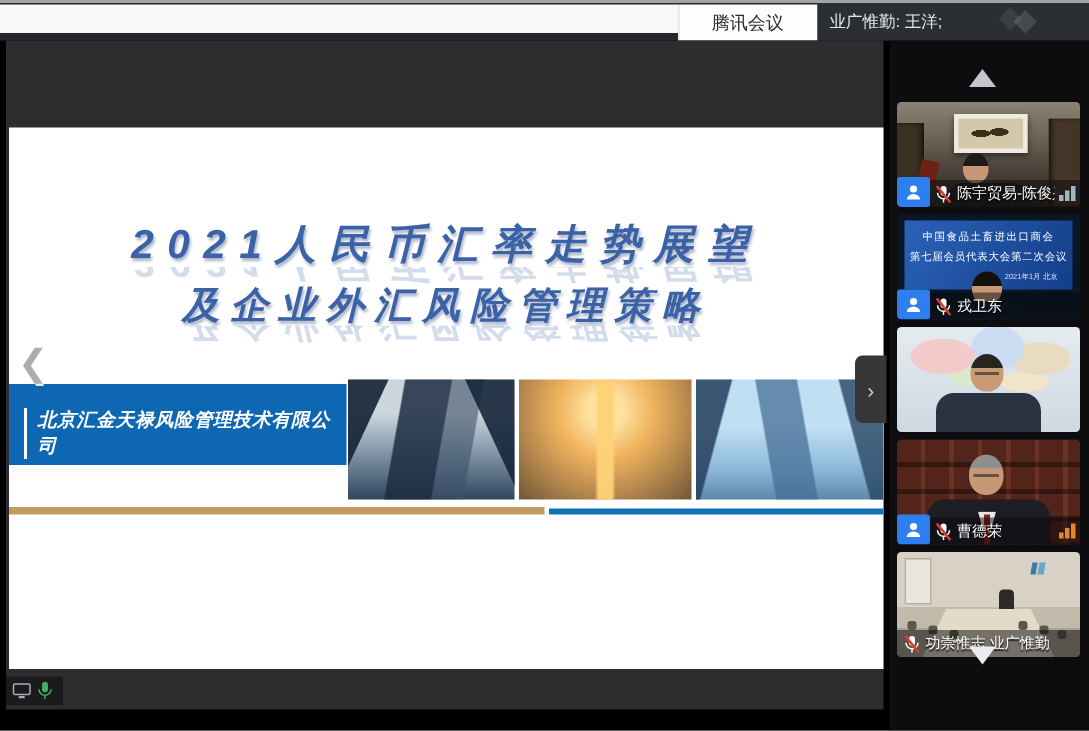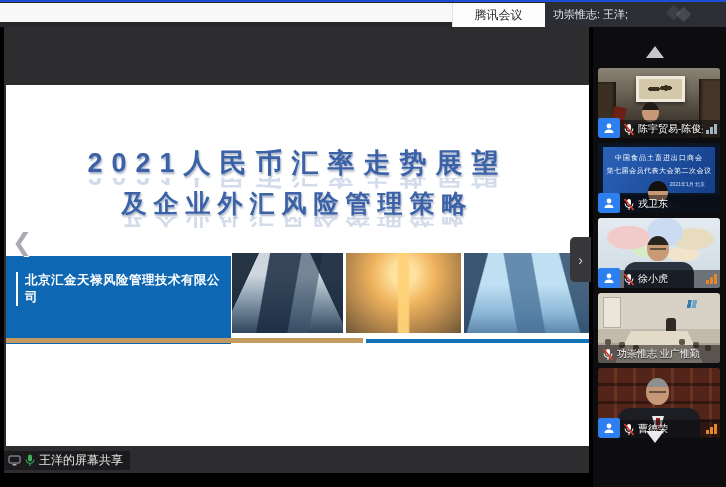--- a/index.html
+++ b/index.html
@@ -1,49 +1,49 @@
 <!DOCTYPE html>
 <html style="--accent_blue: #1173b5; --banner_blue: #0e67b2; --title_blue: #3b62a7; --gold: #c29a62; --record_red: #cf3b30; --avatar_blue: #2d7ff0; --signal_orange: #e5862a;"><head>
 <meta charset="utf-8">
 <style>
   * { margin:0; padding:0; box-sizing:border-box; }
   body { background:#000; font-family:"Liberation Sans","DejaVu Sans",sans-serif; }
   .window { position:relative; width:726px; height:487px; background:#000; overflow:hidden; }
 
   
-  .titlebar { position:absolute; left:0; top:0; width:726px; height:27px; background:#25272b; border-top:2px solid #1d4ed8;text-decoration:underline; }
+  .titlebar { position:absolute; left:0; top:0; width:726px; height:27px; background:#25272b; border-top:2px solid #a3a3a3;text-decoration:underline; }
   .tb-white { position:absolute; left:0; top:1px; width:452px; height:19px; background:#f8f8f8; }
   .tb-tab { position:absolute; left:452px; top:1px; width:93px; height:24px; background:#fdfdfd;
             display:flex; align-items:center; justify-content:center; font-size:12px; color:#2b2b2b;
             box-shadow: inset 1px 0 0 #e2e2e2; }
   .tb-dark { position:absolute; left:545px; top:0; width:181px; height:25px; background:#2b2e33;
              display:flex; align-items:center; padding-left:8px; font-size:11px; color:#e4e6e9; }
   .watermark { position:absolute; right:24px; top:5px; width:34px; height:16px; }
   .watermark i { position:absolute; width:11px; height:11px; transform:rotate(45deg); background:rgba(255,255,255,.08); }
   .watermark i:nth-child(2){ left:10px; top:2px; background:rgba(255,255,255,.13); }
 
   
   .main { position:absolute; left:4px; top:27px; width:585px; height:446px; background:#2d2d2f; }
   .rec-pill { position:absolute; left:6px; top:29px; height:25px; padding:0 10px 0 8px; background:#3f3f42;
               border-radius:4px; display:flex; align-items:center; gap:6px; }
   .rec-dot { width:11px; height:11px; border:2px solid var(--record_red,#cf3b30); border-radius:50%; position:relative; }
   .rec-dot::after { content:""; position:absolute; inset:1.5px; background:var(--record_red,#cf3b30); border-radius:50%; }
   .rec-pill span { font-size:12px; color:#e3e3e3; }
 
-  .slide { position:absolute; left:2px; top:58px; width:583px; height:361px; background:#fff; overflow:hidden; }
+  .slide { position:absolute; left:2px; top:58px; width:583px; height:361px; background:#fff; overflow:hidden;font-style:italic; }
   .titleblock { position:absolute; left:0; top:60px; width:100%; text-align:center; }
   .t-line { font-weight:bold; color:var(--title_blue,#3b62a7); text-shadow:1px 2px 2px rgba(70,90,130,.45); white-space:nowrap; }
   .t1 { font-size:27px; letter-spacing:9px; }
   .t2 { font-size:25px; letter-spacing:7px; margin-top:-6px; }
   .refl { display:block; transform:scaleY(-1); opacity:.22; height:15px; overflow:hidden; margin-top:-3px;
           font-weight:bold; color:#3b62a7; white-space:nowrap; }
   .refl.r1 { font-size:27px; letter-spacing:9px; }
   .refl.r2 { font-size:25px; letter-spacing:7px; }
 
-  .banner { position:absolute; left:0; top:171px; width:225px; height:88px; background:var(--banner_blue,#0e67b2); color:#fff; }
+  .banner { position:absolute; left:0; top:171px; width:225px; height:54px; background:var(--banner_blue,#0e67b2); color:#fff; }
   .banner .company { display:block; margin:16px 0 0 10px; font-size:12.5px; font-weight:bold;
                      border-left:2px solid #fff; padding-left:7px; letter-spacing:.5px; }
   .banner .presenter { display:block; margin-top:9px; text-align:center; font-size:14px; font-weight:bold; letter-spacing:4px; }
 
   .photos { position:absolute; left:226px; top:168px; width:357px; height:80px; display:flex; gap:3px; background:#fff; }
   .photo { height:100%; }
   .photo1 { width:111px; background:
       linear-gradient(115deg, rgba(20,34,52,.9) 0 18%, transparent 18.5%),
       linear-gradient(245deg, rgba(22,38,58,.9) 0 22%, transparent 22.5%),
       linear-gradient(100deg, transparent 30%, rgba(28,44,66,.85) 31% 55%, rgba(60,80,104,.6) 56% 72%, transparent 73%),
@@ -157,21 +157,21 @@
 <body>
 
 <div class="window">
 
   <div class="titlebar">
     <div class="tb-white"></div>
     <div class="tb-tab">
       <span>腾讯会议</span>
     </div>
     <div class="tb-dark">
-      <span>功崇惟志: 王洋;</span>
+      <span>业广惟勤: 王洋;</span>
       <span class="watermark">
           <i></i>
           <i></i>
         </span>
     </div>
   </div>
 
   <div class="main">
 
     <div class="slide">
@@ -204,21 +204,20 @@
             <rect x="4.5" y="9" width="4" height="1.5" fill="#a8adb3"></rect>
           </svg>
       </span>
       <span>
         <svg width="10" height="13" viewBox="0 0 10 13">
             <rect x="3" y="0.5" width="4" height="7" rx="2" fill="#41b05c"></rect>
             <path d="M1 5.5 a4 4 0 0 0 8 0" stroke="#41b05c" fill="none"></path>
             <line x1="5" y1="9.5" x2="5" y2="12" stroke="#41b05c"></line>
           </svg>
       </span>
-      <span class="txt">王洋的屏幕共享</span>
     </div>
   </div>
 
   <div class="collapse-tab">
     <span>›</span>
   </div>
 
   <div class="sidebar">
     <div class="arrow-up"></div>
 
@@ -286,36 +285,46 @@
           <span class="pname">戎卫东</span>
         </div>
       </div>
 
       <div class="tile">
         <div class="scene scene3">
           <div class="head"></div>
           <div class="glasses"></div>
           <div class="torso"></div>
         </div>
+      </div>
+
+      <div class="tile">
+        <div class="scene scene4">
+          <div class="head"></div>
+          <div class="glasses"></div>
+          <div class="torso"></div>
+          <div class="shirt"></div>
+          <div class="tie"></div>
+        </div>
         <div class="namebar">
           <span class="avatar">
             <svg width="12" height="12" viewBox="0 0 12 12">
                 <circle cx="6" cy="4" r="2.4" fill="#fff"></circle>
                 <path d="M1.5 11 a4.5 3.6 0 0 1 9 0 z" fill="#fff"></path>
               </svg>
           </span>
           <span class="mic">
             <svg width="12" height="13" viewBox="0 0 12 13">
                 <rect x="4" y="1" width="4" height="6.5" rx="2" fill="#fff"></rect>
                 <path d="M2 5.5 a4 4 0 0 0 8 0" stroke="#fff" fill="none"></path>
                 <line x1="6" y1="9.5" x2="6" y2="12" stroke="#fff"></line>
                 <line x1="1.5" y1="1" x2="10.5" y2="12" stroke="#e03a2f" stroke-width="1.8"></line>
               </svg>
           </span>
-          <span class="pname">徐小虎</span>
+          <span class="pname">曹德荣</span>
           <span class="sig">
               <i></i>
               <i></i>
               <i></i>
             </span>
         </div>
       </div>
 
       <div class="tile">
         <div class="scene scene5">
@@ -331,50 +340,18 @@
                 <rect x="4" y="1" width="4" height="6.5" rx="2" fill="#fff"></rect>
                 <path d="M2 5.5 a4 4 0 0 0 8 0" stroke="#fff" fill="none"></path>
                 <line x1="6" y1="9.5" x2="6" y2="12" stroke="#fff"></line>
                 <line x1="1.5" y1="1" x2="10.5" y2="12" stroke="#e03a2f" stroke-width="1.8"></line>
               </svg>
           </span>
           <span class="pname">功崇惟志 业广惟勤</span>
         </div>
       </div>
 
-      <div class="tile">
-        <div class="scene scene4">
-          <div class="head"></div>
-          <div class="glasses"></div>
-          <div class="torso"></div>
-          <div class="shirt"></div>
-          <div class="tie"></div>
-        </div>
-        <div class="namebar">
-          <span class="avatar">
-            <svg width="12" height="12" viewBox="0 0 12 12">
-                <circle cx="6" cy="4" r="2.4" fill="#fff"></circle>
-                <path d="M1.5 11 a4.5 3.6 0 0 1 9 0 z" fill="#fff"></path>
-              </svg>
-          </span>
-          <span class="mic">
-            <svg width="12" height="13" viewBox="0 0 12 13">
-                <rect x="4" y="1" width="4" height="6.5" rx="2" fill="#fff"></rect>
-                <path d="M2 5.5 a4 4 0 0 0 8 0" stroke="#fff" fill="none"></path>
-                <line x1="6" y1="9.5" x2="6" y2="12" stroke="#fff"></line>
-                <line x1="1.5" y1="1" x2="10.5" y2="12" stroke="#e03a2f" stroke-width="1.8"></line>
-              </svg>
-          </span>
-          <span class="pname">曹德荣</span>
-          <span class="sig">
-              <i></i>
-              <i></i>
-              <i></i>
-            </span>
-        </div>
-      </div>
-
     </div>
 
     <div class="arrow-down"></div>
   </div>
 
 </div>
 
 </body></html>

